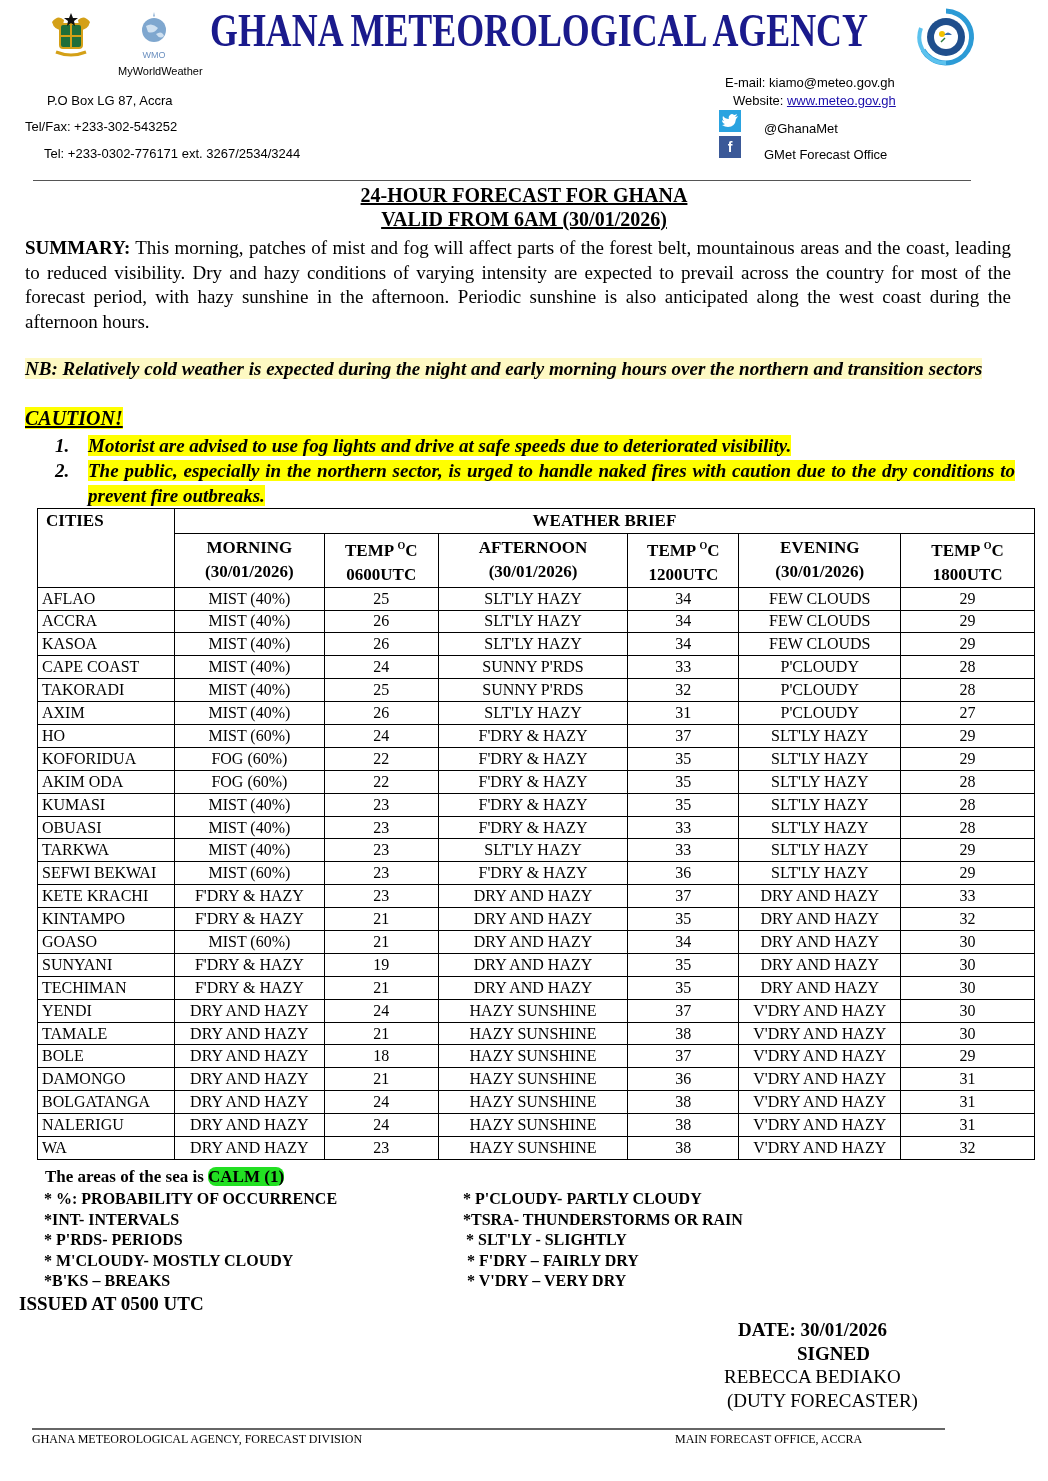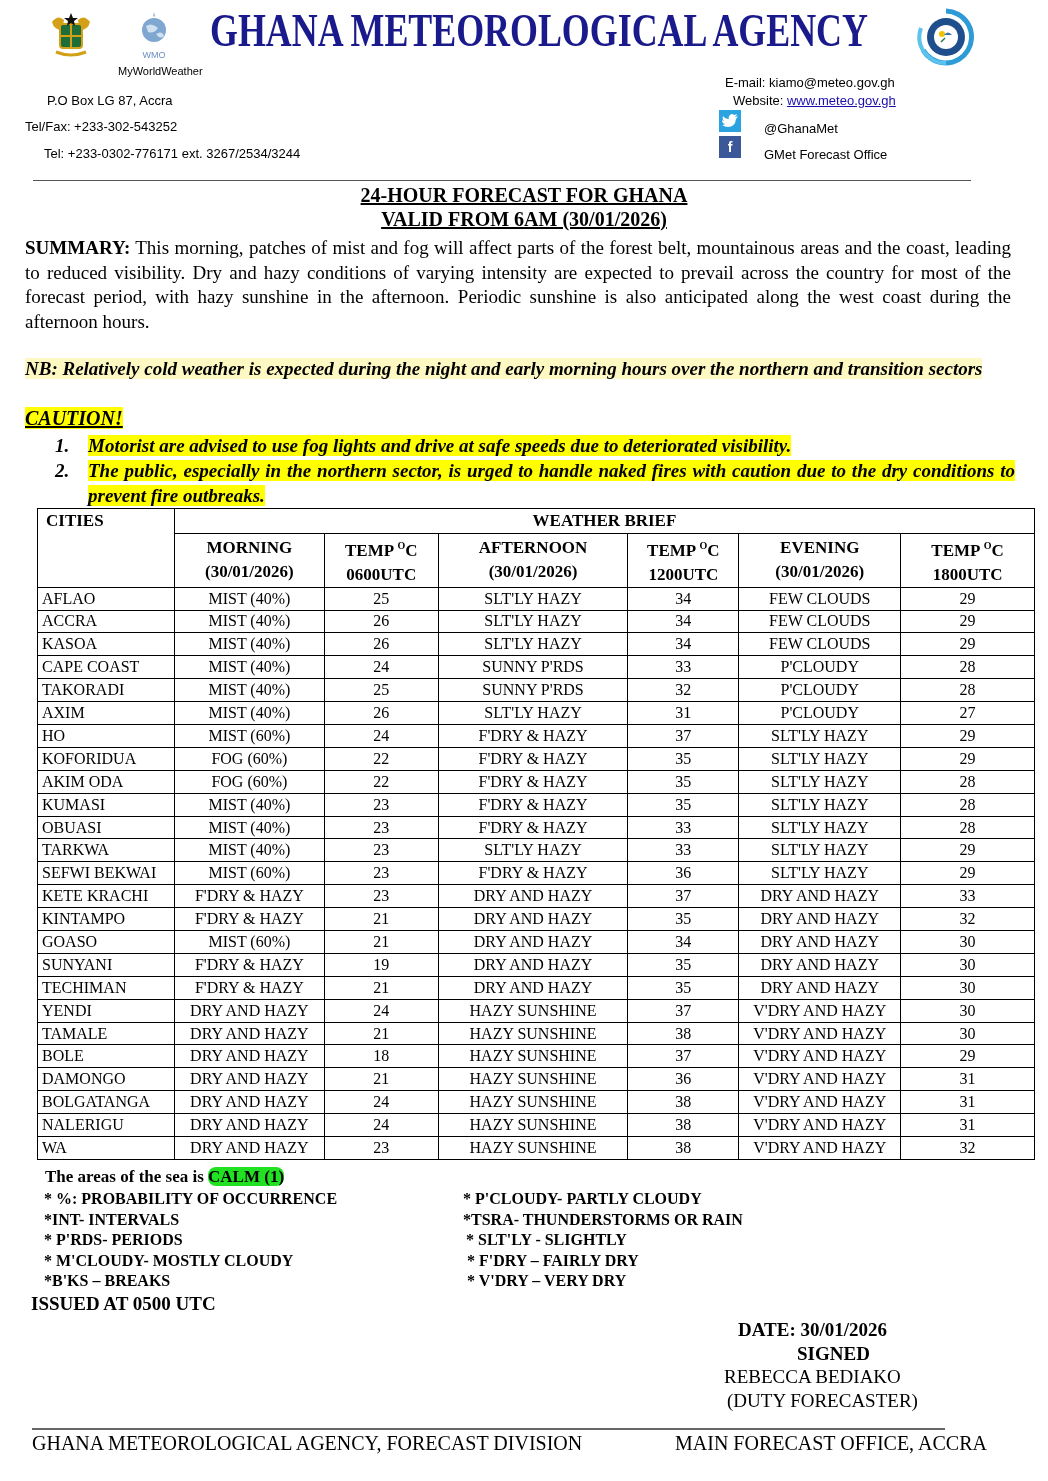--- a/index.html
+++ b/index.html
@@ -35,23 +35,23 @@
   table.forecast { position: absolute; left: 37px; top: 508px; width: 998px; border-collapse: collapse; font-size: 16px; }
   table.forecast td, table.forecast th { border: 1px solid #000; }
   table.forecast th { font-weight: bold; font-size: 17px; }
   table.forecast td { text-align: center; height: 22.9px; padding: 0 2px; white-space: nowrap; }
   table.forecast td.city { text-align: left; padding-left: 4px; }
   .hdr-sub { line-height: 24px; padding: 4px 0; }
   sup { font-size: 10px; }
 
   .legend { font-size: 16px; font-weight: bold; line-height: 20.6px; }
   .hl-green { background: #22e022; border-radius: 8px; }
-  .issued { left: 31px; top: 1293px; font-size: 19px; font-weight: bold; }
+  .issued { left: 19px; top: 1293px; font-size: 19px; font-weight: bold; }
   .sig { left: 720px; top: 1318px; font-size: 19px; line-height: 23.5px; }
-  .footer { font-size: 20px; top: 1432px; }
+  .footer { font-size: 12px; top: 1432px; }
 </style>
 </head>
 <body>
 
 <div class="abs logo-coat">
   <svg width="46" height="46" viewBox="0 0 46 46">
     <path d="M4 10 Q10 2 16 8 L14 18 Q6 18 4 10Z" fill="#d4a017"></path>
     <path d="M42 10 Q36 2 30 8 L32 18 Q40 18 42 10Z" fill="#d4a017"></path>
     <rect x="12" y="12" width="22" height="24" rx="3" fill="#1f6e3a" stroke="#d4a017" stroke-width="2"></rect>
     <line x1="23" y1="12" x2="23" y2="36" stroke="#d4a017" stroke-width="2"></line>

